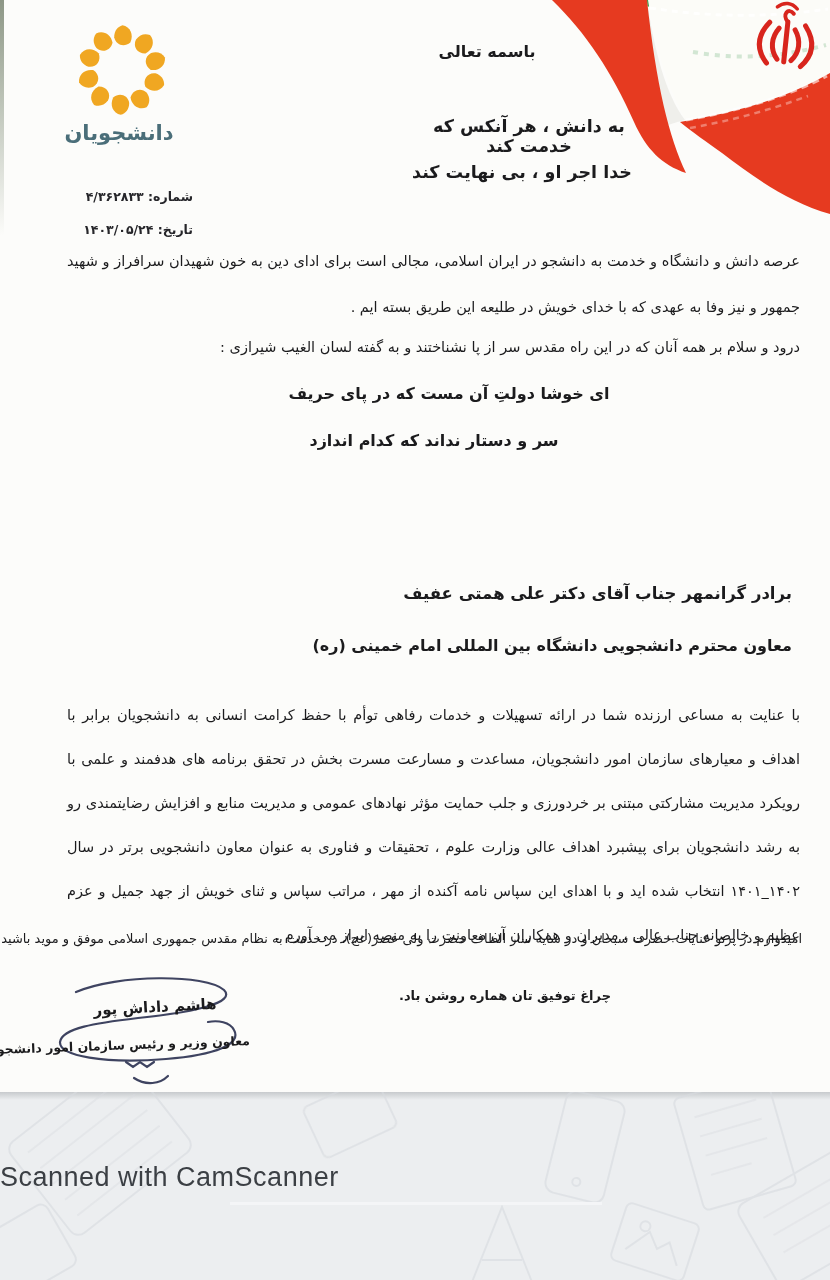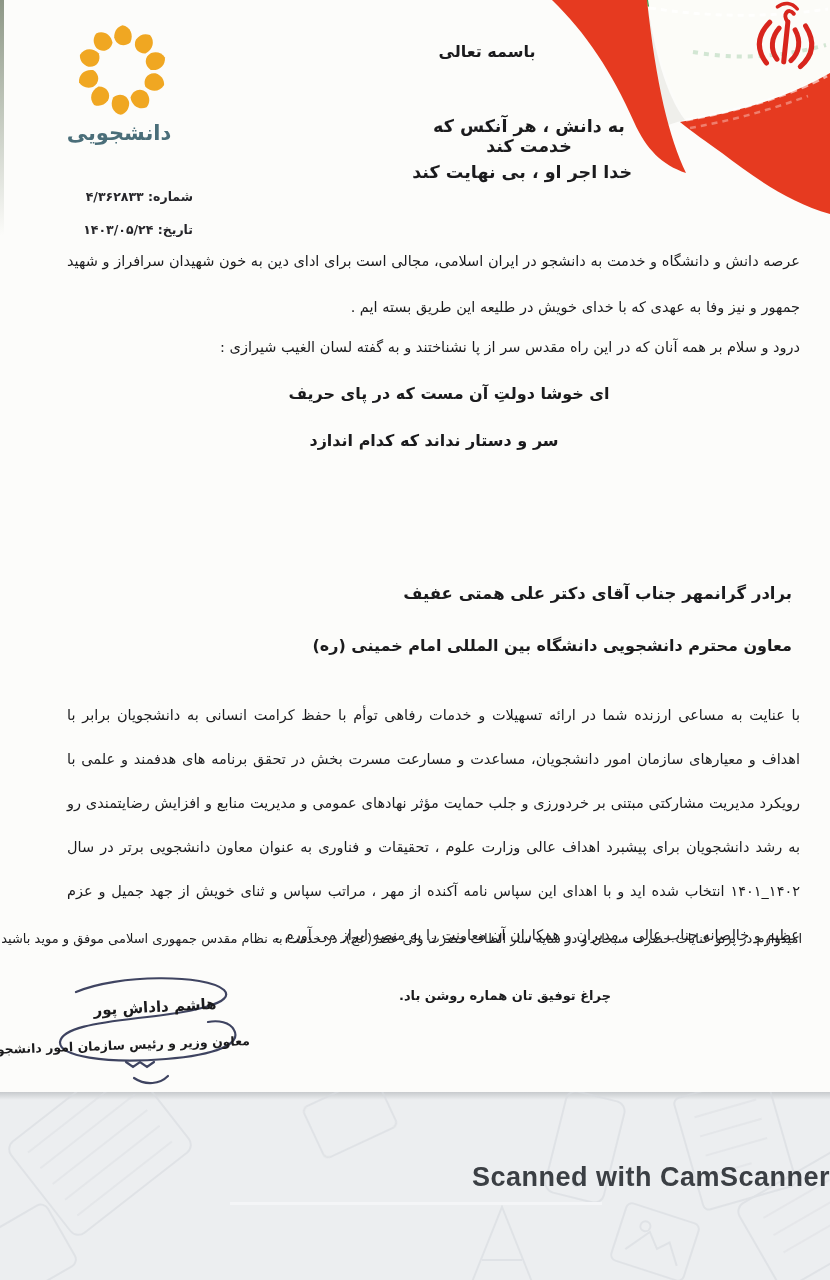--- a/index.html
+++ b/index.html
@@ -12,21 +12,21 @@
   .wordmark{position:absolute;left:28px;top:120px;width:182px;text-align:center;direction:rtl;color:#4a6e79;font-weight:bold;font-size:21px;line-height:26px;letter-spacing:.5px;}
   .meta{position:absolute;left:41px;top:180px;width:152px;direction:rtl;text-align:right;color:#26262a;font-size:12.5px;font-weight:bold;line-height:33px;}
 
   
   .flag{position:absolute;left:528px;top:0;width:302px;height:235px;}
 
   
   .fa{direction:rtl;color:#1b1b1d;}
   .bismillah{position:absolute;left:412px;top:42px;width:150px;text-align:center;font-size:16px;font-weight:bold;}
   .motto1{position:absolute;left:404px;top:116px;width:250px;text-align:center;font-size:17.5px;font-weight:bold;}
-  .motto2{position:absolute;left:412px;top:162px;width:220px;font-size:17.5px;font-weight:bold;}
+  .motto2{position:absolute;left:412px;top:162px;width:220px;text-align:center;font-size:17.5px;font-weight:bold;}
   .par{position:absolute;right:30px;left:28px;text-align:justify;text-align-last:right;font-size:14.5px;line-height:46px;margin-left:39px;}
   .p1{top:238px;}
   .p2{top:324px;}
   .poem1{position:absolute;left:249px;top:384px;width:400px;text-align:center;font-size:16px;font-weight:bold;}
   .poem2{position:absolute;left:239px;top:431px;width:390px;text-align:center;font-size:16px;font-weight:bold;}
   .p3{top:477px;}
   .addr1{position:absolute;right:38px;top:584px;font-size:16.5px;font-weight:bold;}
   .addr2{position:absolute;right:38px;top:636px;font-size:16px;font-weight:bold;}
   .p4{top:693px;line-height:44px;}
   .p5{position:absolute;right:28px;top:931px;font-size:13px;white-space:nowrap;letter-spacing:-.2px;}
@@ -35,21 +35,21 @@
   
   .sig-scribble{position:absolute;left:38px;top:972px;width:230px;height:115px;}
   .sig-name{position:absolute;left:80px;top:998px;width:150px;text-align:center;font-size:15px;font-weight:bold;transform:rotate(-3deg);}
   .sig-title{position:absolute;left:20px;top:1037px;width:230px;text-align:center;font-size:12.5px;font-weight:bold;white-space:nowrap;transform:rotate(-2deg);}
 
   
   .footer{position:absolute;left:0;top:1092px;width:830px;height:188px;background:#eceef0;}
   .footer::before{content:"";position:absolute;left:0;top:0;width:100%;height:8px;background:linear-gradient(180deg,#c7cacd,rgba(236,238,240,0));}
   .doodles{position:absolute;left:0;top:0;width:830px;height:188px;}
   .footer-underline{position:absolute;left:230px;top:110px;width:372px;height:3px;background:#f4f5f7;}
-  .footer-text{position:absolute;left:0;top:70px;width:830px;text-align:right;font-family:"Liberation Sans",sans-serif;font-size:27px;color:#3b3f44;letter-spacing:.5px;font-weight:bold;}
+  .footer-text{position:absolute;left:0;top:70px;width:830px;text-align:left;font-family:"Liberation Sans",sans-serif;font-size:27px;color:#3b3f44;letter-spacing:.5px;}
 </style>
 </head>
 <body>
 
 <div class="page">
   <div class="paper">
     <div class="scan-edge"></div>
 
     <svg class="logo" viewBox="0 0 100 100" aria-hidden="true">
       <g fill="#F0A722">
@@ -60,21 +60,21 @@
         <path d="M50.5,7 C58,8.5 61.5,16 58,23.5 C52,28.5 44,26 42.5,18.5 C42.5,12.5 45.5,8.5 50.5,7 Z" transform="rotate(146 50 50)"></path>
         <path d="M50.5,7 C58,8.5 61.5,16 58,23.5 C52,28.5 44,26 42.5,18.5 C42.5,12.5 45.5,8.5 50.5,7 Z" transform="rotate(181 50 50)"></path>
         <path d="M50.5,7 C58,8.5 61.5,16 58,23.5 C52,28.5 44,26 42.5,18.5 C42.5,12.5 45.5,8.5 50.5,7 Z" transform="rotate(218 50 50)"></path>
         <path d="M50.5,7 C58,8.5 61.5,16 58,23.5 C52,28.5 44,26 42.5,18.5 C42.5,12.5 45.5,8.5 50.5,7 Z" transform="rotate(253 50 50)"></path>
         <path d="M50.5,7 C58,8.5 61.5,16 58,23.5 C52,28.5 44,26 42.5,18.5 C42.5,12.5 45.5,8.5 50.5,7 Z" transform="rotate(289 50 50)"></path>
         <path d="M50.5,7 C58,8.5 61.5,16 58,23.5 C52,28.5 44,26 42.5,18.5 C42.5,12.5 45.5,8.5 50.5,7 Z" transform="rotate(324 50 50)"></path>
       </g>
     </svg>
 
     <div class="wordmark">
-      <div>دانشجویی</div>
+      <div>دانشجویان</div>
     </div>
 
     <div class="meta">
       <div>شماره: ۴/۳۶۲۸۳۳</div>
       <div>تاریخ: ۱۴۰۳/۰۵/۲۴</div>
     </div>
 
     <svg class="flag" viewBox="0 0 302 235" aria-hidden="true">
       <path d="M112,0 L302,0 L302,10 C240,20 172,15 117,6 Z" fill="#2F9E45"></path>
       <path d="M117,0 L302,0 L302,76 C250,98 198,110 157,119 C138,84 126,42 120,0 Z" fill="#fcfcf8"></path>

